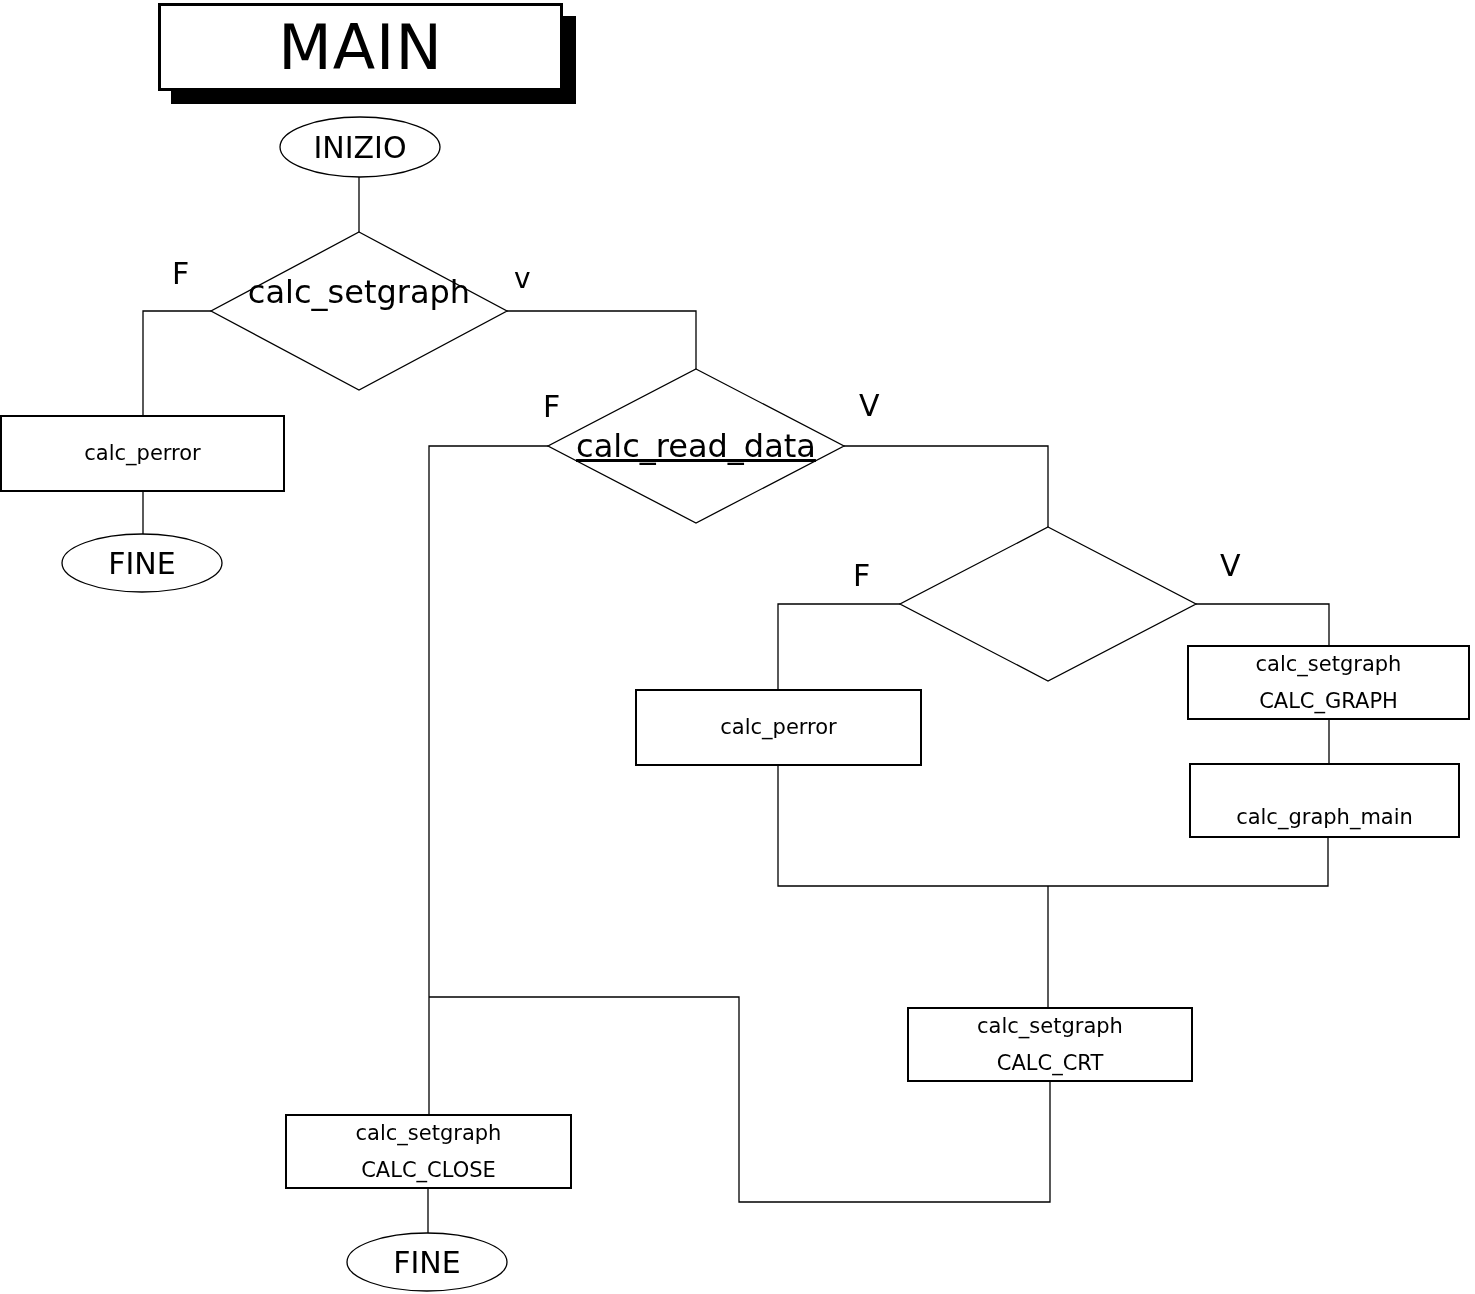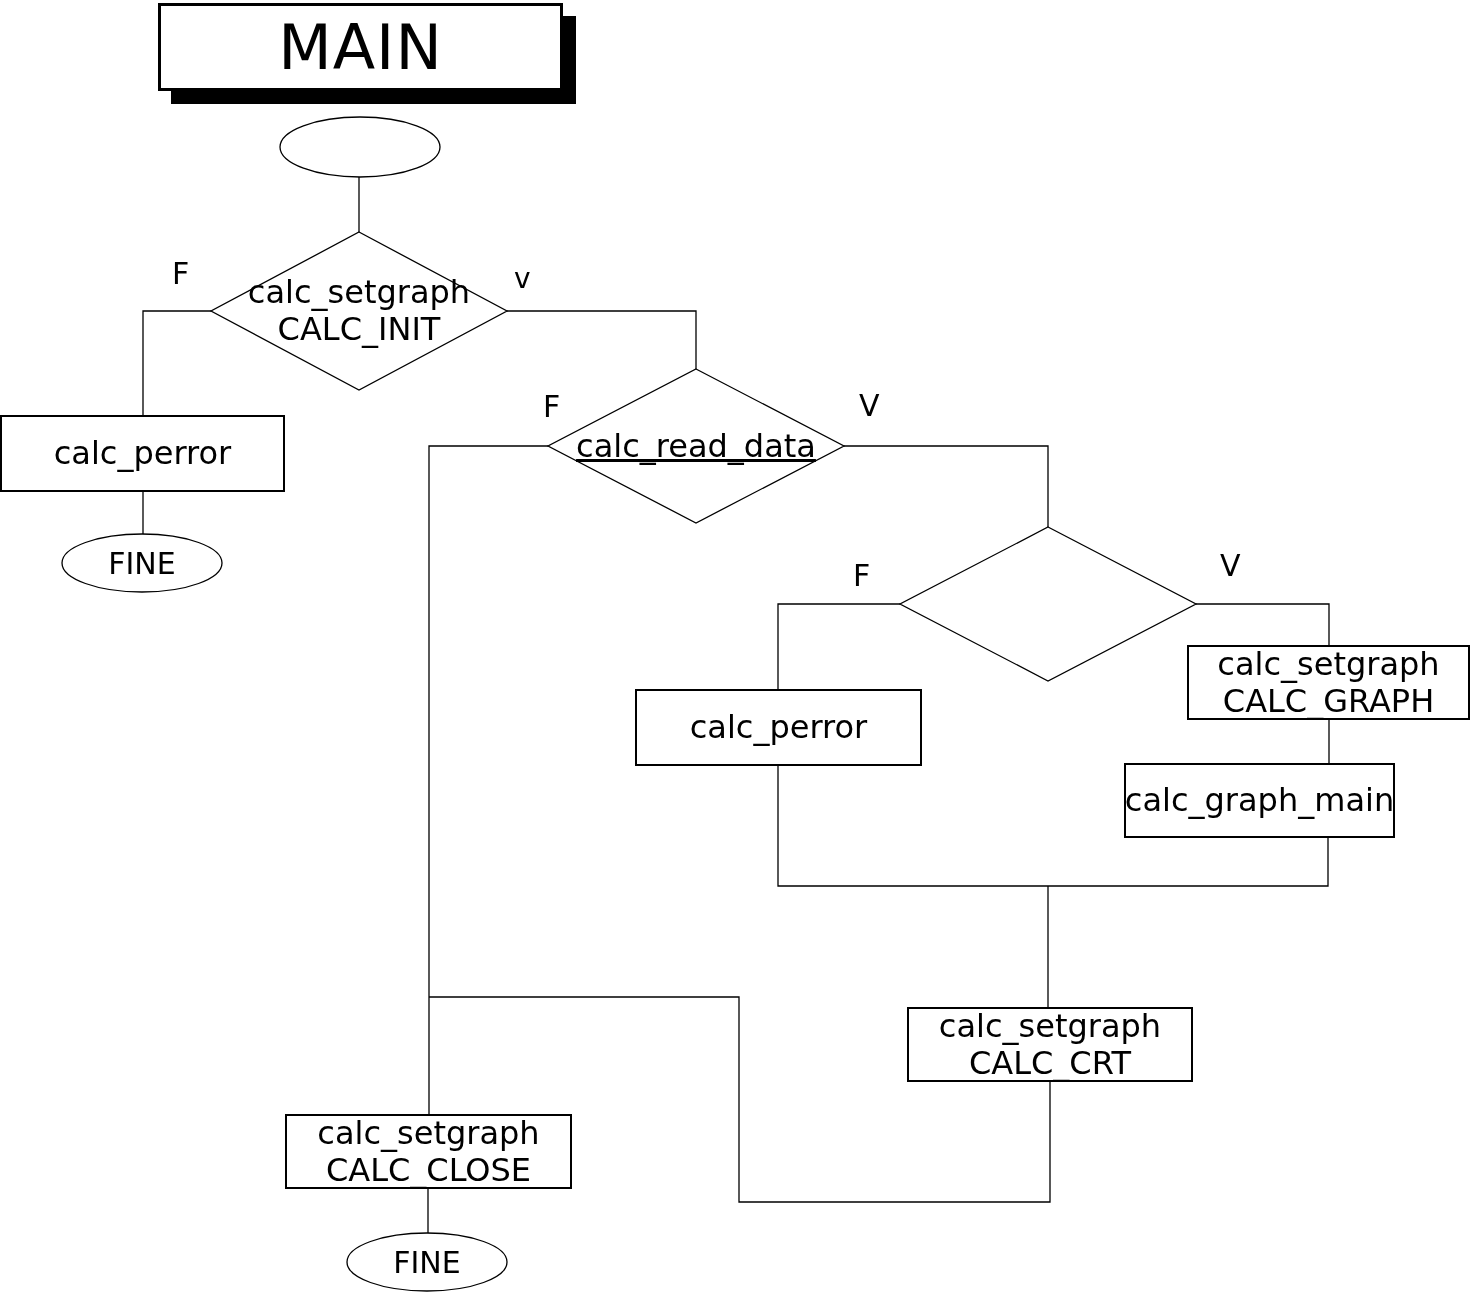--- a/index.html
+++ b/index.html
@@ -26,21 +26,21 @@
   }
   .node-rect {
     position: absolute;
     box-sizing: border-box;
     border: 2px solid #000000;
     background: #ffffff;
     display: flex;
     flex-direction: column;
     align-items: center;
     justify-content: center;
-    font-size: 32px;
+    font-size: 21px;
     line-height: 37px;
     white-space: nowrap;
   }
   .title-box {
     position: absolute;
     box-sizing: border-box;
     left: 158px; top: 3px;
     width: 405px; height: 88px;
     border: 3px solid #000000;
     background: #ffffff;
@@ -114,45 +114,45 @@
 
     <ellipse cx="360" cy="147" rx="80" ry="30" fill="#ffffff"></ellipse>
     <ellipse cx="142" cy="563" rx="80" ry="29" fill="#ffffff"></ellipse>
     <ellipse cx="427" cy="1262" rx="80" ry="29" fill="#ffffff"></ellipse>
   </svg>
 
   <div class="title-box">
     <span>MAIN</span>
   </div>
 
+  <div class="ellipse-label" style="left:280px;top:117px;width:160px;height:60px;">INIZIO</div>
   <div class="ellipse-label" style="left:62px;top:534px;width:160px;height:58px;">FINE</div>
   <div class="ellipse-label" style="left:347px;top:1233px;width:160px;height:58px;">FINE</div>
 
   <div class="shape-label" style="left:209px;top:274px;width:300px;">
     <div>calc_setgraph</div>
-    <div>CALC_INIT</div>
   </div>
 
   <div class="shape-label" style="left:546px;top:428px;width:300px;text-decoration:underline;">calc_read_data</div>
 
 
   <div class="node-rect" style="left:0px;top:415px;width:285px;height:77px;">
     <span>calc_perror</span>
   </div>
 
   <div class="node-rect" style="left:635px;top:689px;width:287px;height:77px;">
     <span>calc_perror</span>
   </div>
 
   <div class="node-rect" style="left:1187px;top:645px;width:283px;height:75px;">
     <span>calc_setgraph</span>
     <span>CALC_GRAPH</span>
   </div>
 
-  <div class="node-rect" style="left:1124px;top:763px;width:271px;height:75px;">
+  <div class="node-rect" style="left:1189px;top:763px;width:271px;height:75px;justify-content:flex-end;">
     <span>calc_graph_main</span>
   </div>
 
   <div class="node-rect" style="left:907px;top:1007px;width:286px;height:75px;">
     <span>calc_setgraph</span>
     <span>CALC_CRT</span>
   </div>
 
   <div class="node-rect" style="left:285px;top:1114px;width:287px;height:75px;">
     <span>calc_setgraph</span>

